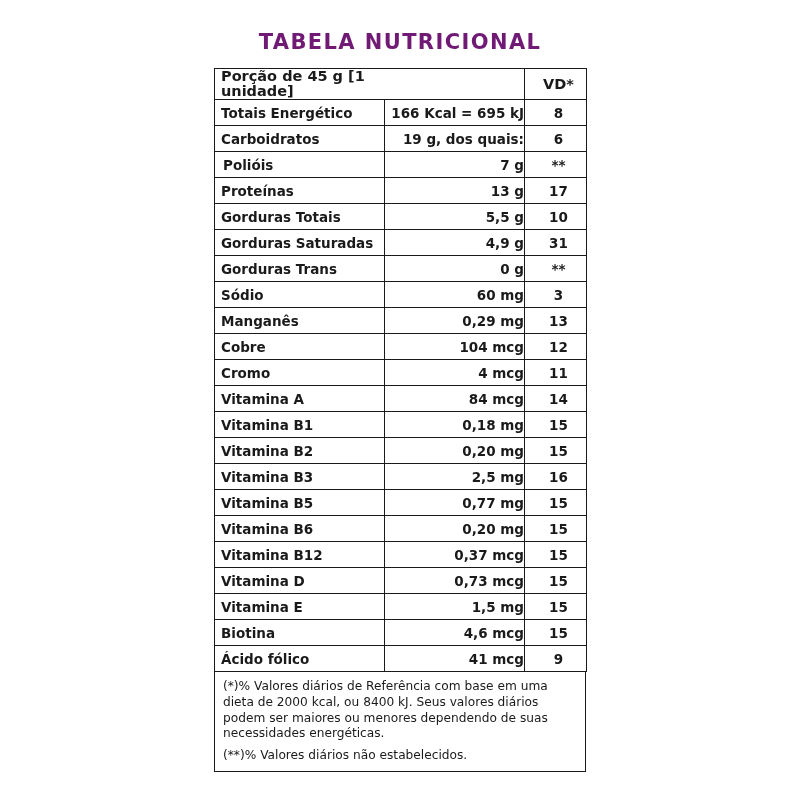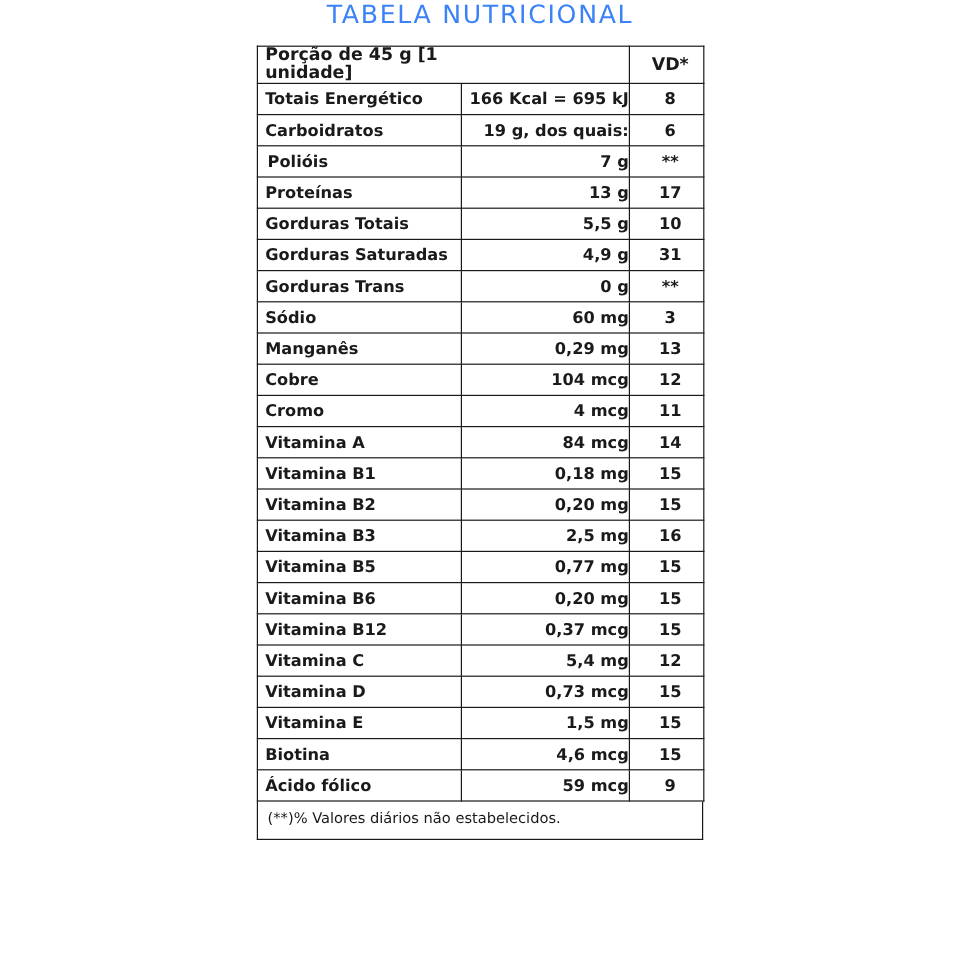--- a/index.html
+++ b/index.html
@@ -17,22 +17,23 @@
   .page {
     width: 800px;
     height: 800px;
     position: relative;
     box-sizing: border-box;
   }
   .title {
     text-align: center;
     font-size: 21px;
     letter-spacing: 1.4px;
-    font-weight: 400;
-    color: #3b82f6;
+    font-weight: 700;
+    color: #701a75;
+    padding-top: 30px;
     padding-bottom: 14px;
     font-family: "DejaVu Sans", sans-serif;
   }
   .table-wrap {
     width: 372px;
     margin: 0 auto;
     font-weight: bold;
   }
   table.nutri {
     border-collapse: collapse;
@@ -191,45 +192,41 @@
             <td class="name">Vitamina B6</td>
             <td class="val">0,20 mg</td>
             <td class="vd">15</td>
           </tr>
           <tr>
             <td class="name">Vitamina B12</td>
             <td class="val">0,37 mcg</td>
             <td class="vd">15</td>
           </tr>
           <tr>
-            <td class="name">Vitamina C</td>
-            <td class="val">5,4 mg</td>
-            <td class="vd">12</td>
-          </tr>
-          <tr>
             <td class="name">Vitamina D</td>
             <td class="val">0,73 mcg</td>
             <td class="vd">15</td>
           </tr>
           <tr>
             <td class="name">Vitamina E</td>
             <td class="val">1,5 mg</td>
             <td class="vd">15</td>
           </tr>
           <tr>
             <td class="name">Biotina</td>
             <td class="val">4,6 mcg</td>
             <td class="vd">15</td>
           </tr>
           <tr>
             <td class="name">Ácido fólico</td>
-            <td class="val">59 mcg</td>
+            <td class="val">41 mcg</td>
             <td class="vd">9</td>
           </tr>
         </tbody>
     </table>
   </div>
 
   <div class="footnotes">
+    <p>(*)% Valores diários de Referência com base em uma dieta de 2000 kcal, ou 8400 kJ. Seus valores diários podem ser maiores ou menores dependendo de suas necessidades energéticas.</p>
     <p>(**)% Valores diários não estabelecidos.</p>
   </div>
 
 </div>
 
 </body></html>

